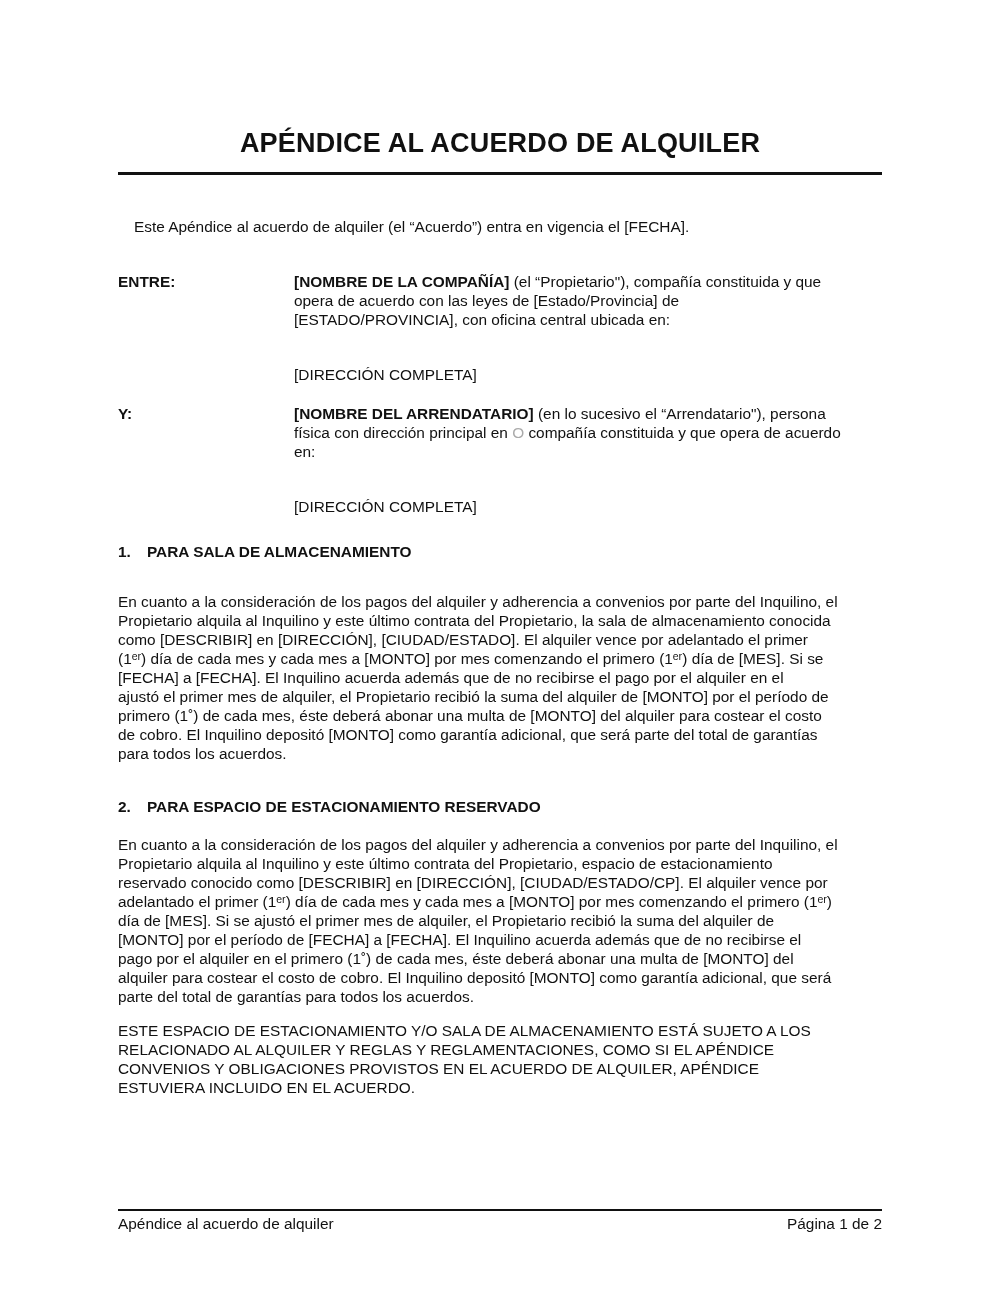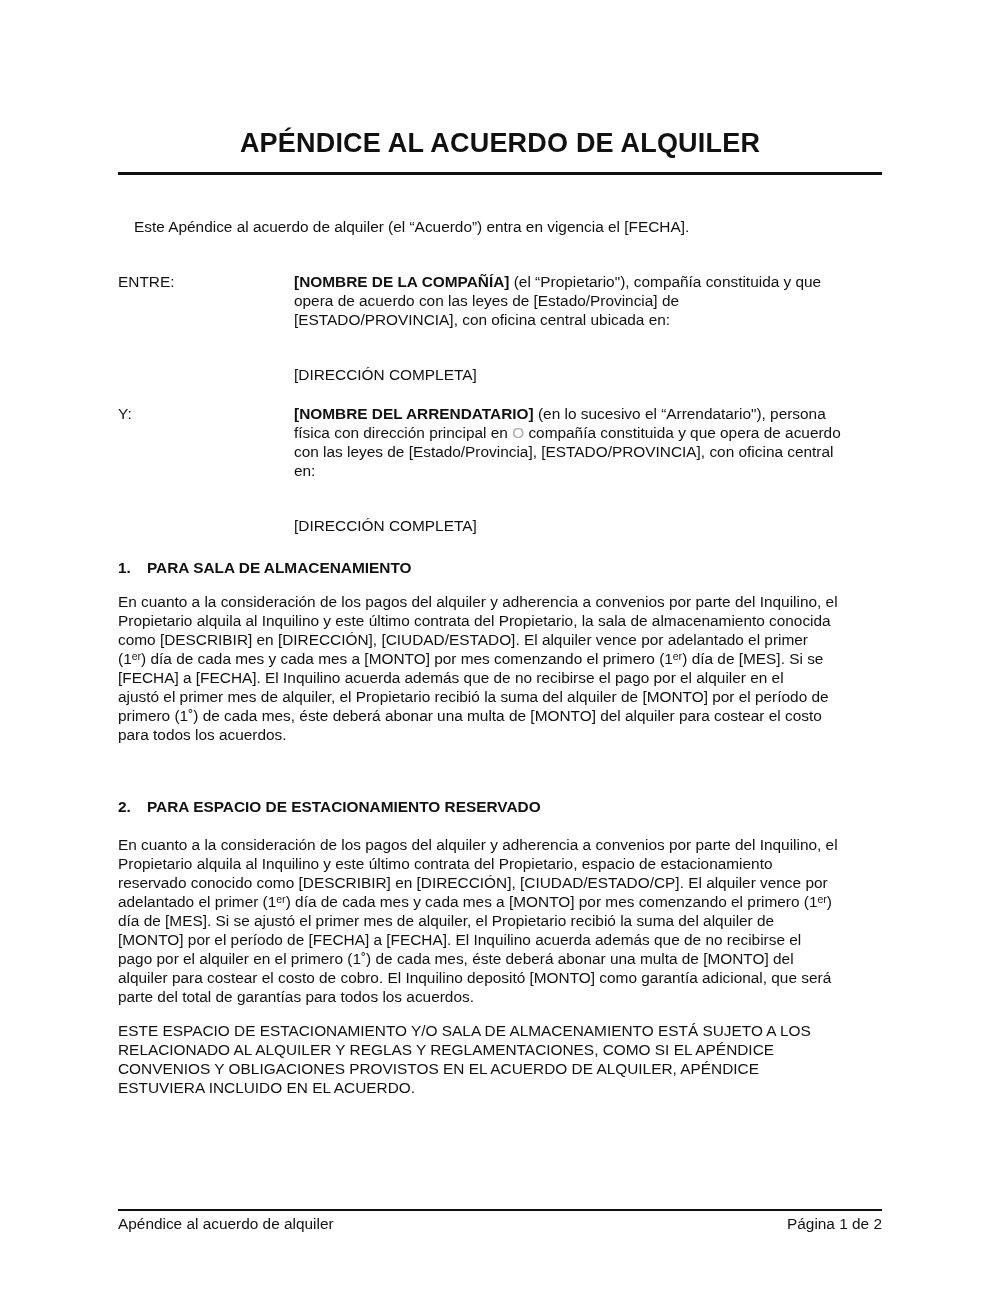--- a/index.html
+++ b/index.html
@@ -11,21 +11,21 @@
   .title {
     position: absolute; top: 128px; left: 0; width: 764px; text-align: center;
     font-size: 27px; font-weight: bold; letter-spacing: 0.2px; color: #111;
   }
   .title-rule {
     position: absolute; top: 172px; left: 0; width: 764px; height: 3px; background: #111;
   }
   .txt { font-size: 15.4px; line-height: 19px; }
   .intro { position: absolute; top: 217px; left: 16px; width: 764px; }
   .party { position: absolute; left: 0; width: 764px; }
-  .party-label { position: absolute; left: 0; top: 0; font-weight: normal; }
+  .party-label { position: absolute; left: 0; top: 0; font-weight: bold; }
   .party-body { position: absolute; left: 176px; top: 0; width: 588px; }
   .party-body p { margin: 0; }
   .party-body .addr { margin-top: 36px; }
   .grey-o { color: #aaa; }
   .sec-head { position: absolute; left: 0; font-weight: bold; }
   .sec-head .num { display: inline-block; width: 29px; }
   .para { position: absolute; left: 0; width: 764px; margin: 0; }
   .footer-rule { position: absolute; top: 1209px; left: 0; width: 764px; height: 1.5px; background: #111; }
   .footer-left { position: absolute; top: 1214px; left: 0; }
   .footer-right { position: absolute; top: 1214px; right: 0; text-align: right; }
@@ -48,37 +48,37 @@
       <p>[ESTADO/PROVINCIA], con oficina central ubicada en:</p>
       <p class="addr">[DIRECCIÓN COMPLETA]</p>
     </div>
   </div>
 
   <div class="party txt" style="top:404px;">
     <div class="party-label">Y:</div>
     <div class="party-body">
       <p><b>[NOMBRE DEL ARRENDATARIO]</b><span> (en lo sucesivo el “Arrendatario"), persona</span></p>
       <p><span>física con dirección principal en </span><span class="grey-o">O</span><span> compañía constituida y que opera de acuerdo</span></p>
-      <p>con las leyes de [Estado/Provincia], [ESTADO/PROVINCIA], con oficina central</p>
       <p>en:</p>
       <p class="addr">[DIRECCIÓN COMPLETA]</p>
     </div>
   </div>
 
-  <div class="sec-head txt" style="top:558px;">
+  <div class="sec-head txt" style="top:542px;">
     <span class="num">1.</span><span>PARA SALA DE ALMACENAMIENTO</span>
   </div>
   <div class="para txt" style="top:592px;">
     <div>En cuanto a la consideración de los pagos del alquiler y adherencia a convenios por parte del Inquilino, el</div>
     <div>Propietario alquila al Inquilino y este último contrata del Propietario, la sala de almacenamiento conocida</div>
     <div>como [DESCRIBIR] en [DIRECCIÓN], [CIUDAD/ESTADO]. El alquiler vence por adelantado el primer</div>
     <div>(1ᵉʳ) día de cada mes y cada mes a [MONTO] por mes comenzando el primero (1ᵉʳ) día de [MES]. Si se</div>
     <div>[FECHA] a [FECHA]. El Inquilino acuerda además que de no recibirse el pago por el alquiler en el</div>
     <div>ajustó el primer mes de alquiler, el Propietario recibió la suma del alquiler de [MONTO] por el período de</div>
     <div>primero (1˚) de cada mes, éste deberá abonar una multa de [MONTO] del alquiler para costear el costo</div>
+    <div>de cobro. El Inquilino depositó [MONTO] como garantía adicional, que será parte del total de garantías</div>
     <div>para todos los acuerdos.</div>
   </div>
 
   <div class="sec-head txt" style="top:797px;">
     <span class="num">2.</span><span>PARA ESPACIO DE ESTACIONAMIENTO RESERVADO</span>
   </div>
   <div class="para txt" style="top:835px;">
     <div>En cuanto a la consideración de los pagos del alquiler y adherencia a convenios por parte del Inquilino, el</div>
     <div>Propietario alquila al Inquilino y este último contrata del Propietario, espacio de estacionamiento</div>
     <div>reservado conocido como [DESCRIBIR] en [DIRECCIÓN], [CIUDAD/ESTADO/CP]. El alquiler vence por</div>

